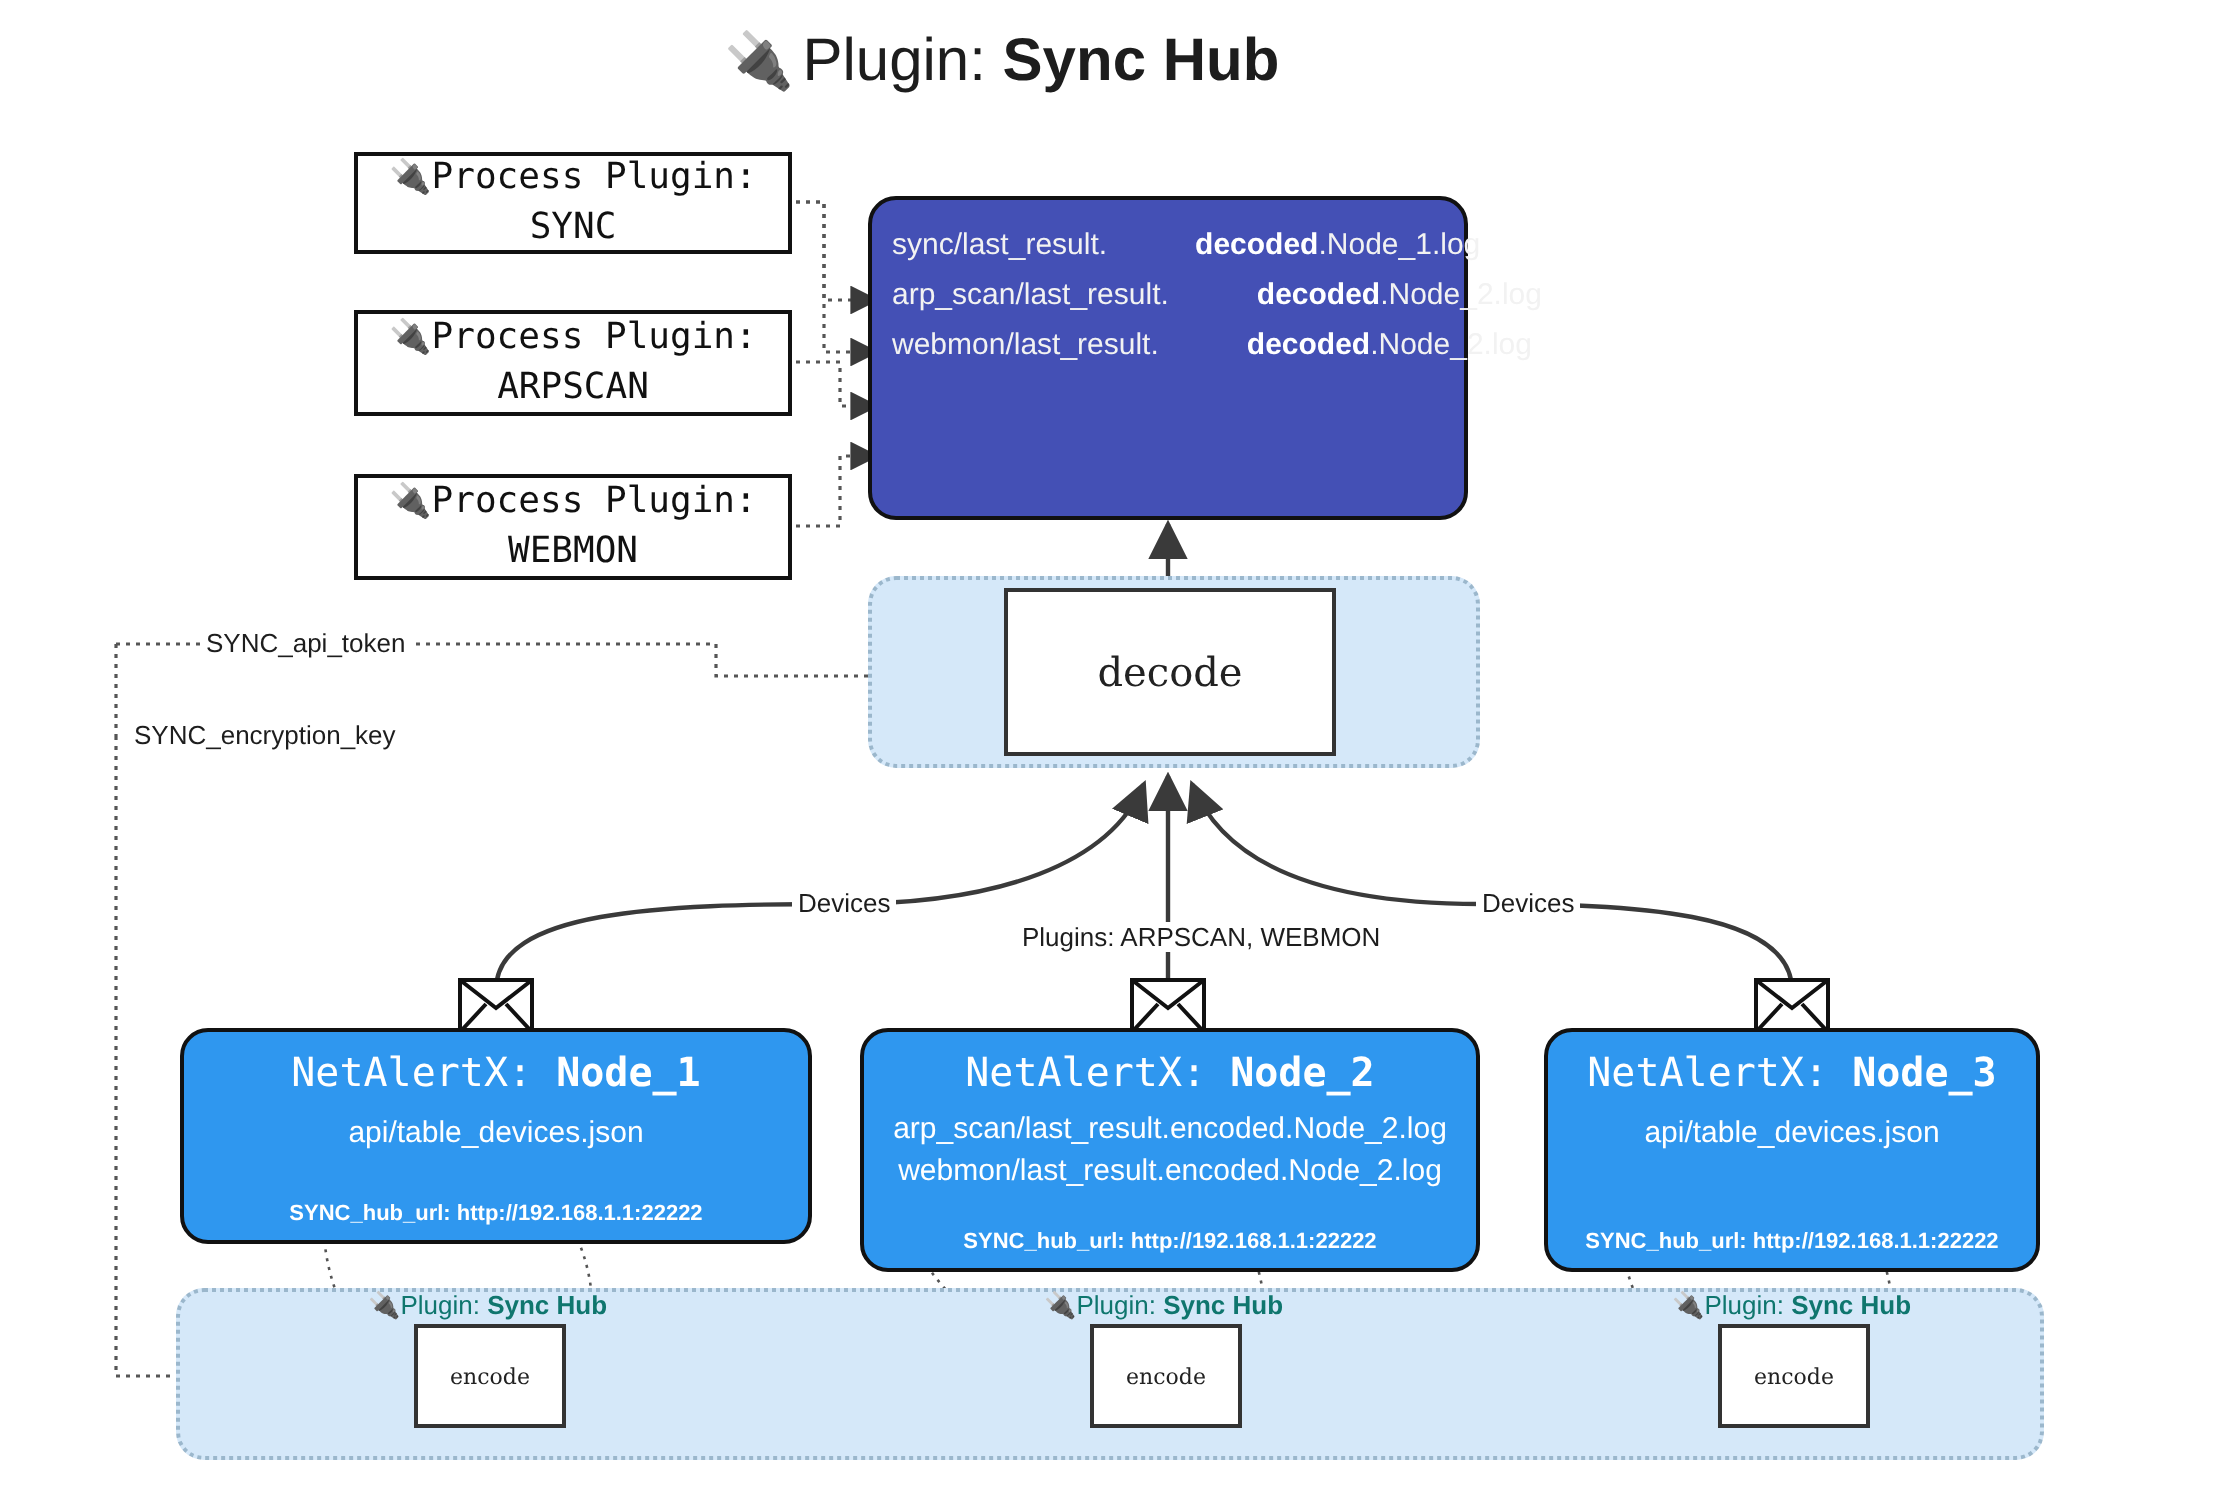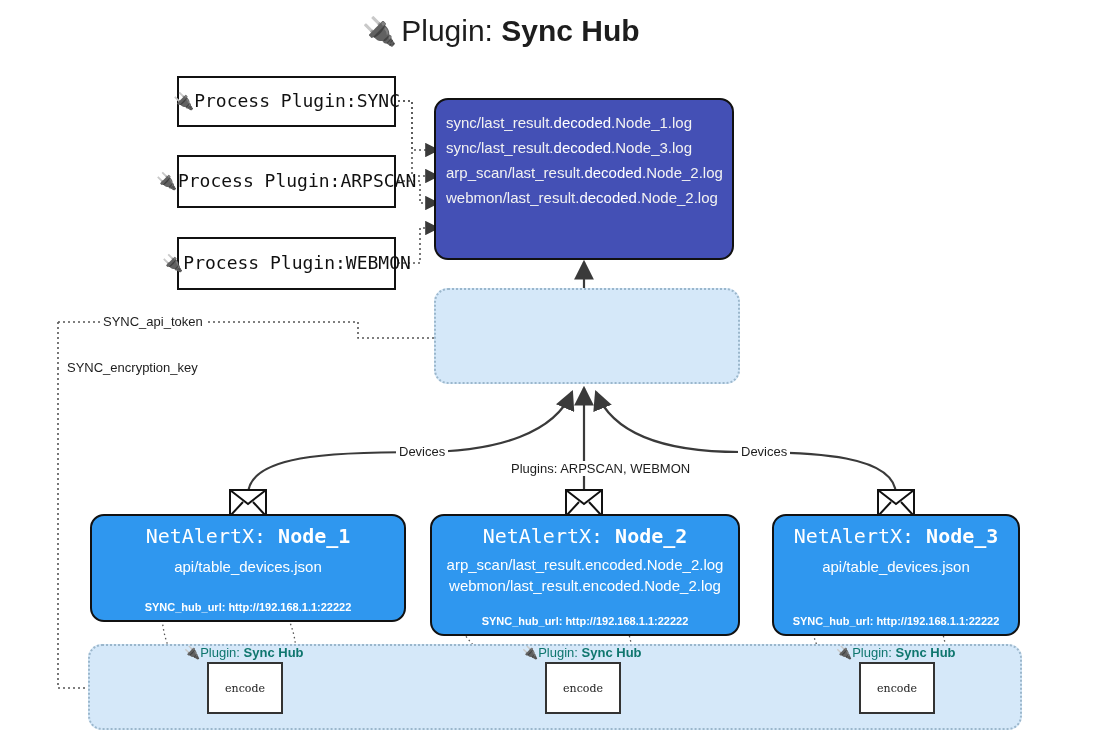--- a/index.html
+++ b/index.html
@@ -29,21 +29,21 @@
   #title .strong { font-weight: bold; }
 
   
   .procbox {
     border: 2px solid #111;
     background: #fff;
     font-family: "DejaVu Sans Mono", "Liberation Mono", monospace;
     font-size: 18px;
     color: #111;
     display: flex;
-    flex-direction: row;
+    flex-direction: column;
     align-items: center;
     justify-content: center;
     line-height: 1.35;
     text-align: center;
   }
   .procbox .l1 { white-space: nowrap; }
   .procbox .l1 .plug { font-family: "DejaVu Sans", sans-serif; font-size: 17px; }
   .procbox .l2 { white-space: nowrap; }
 
   
@@ -66,21 +66,21 @@
     margin-bottom: 6px;
   }
   #hub .hub-title b { font-weight: bold; }
   #hub .logline {
     font-size: 15px;
     color: #f2f2f2;
     padding-left: 10px;
     line-height: 25px;
     white-space: nowrap;
   }
-  #hub .logline b { color: #ffffff; font-weight: normal; }
+  #hub .logline b { color: #ffffff; font-weight: bold; margin-left: 44px; }
 
   
   .bluebox {
     background: #d5e8f9;
     border: 2px dotted #9bb7cc;
     border-radius: 14px;
   }
 
   .plainbox {
     background: #ffffff;
@@ -205,26 +205,26 @@
   </div>
 
   <div class="node procbox" style="left:177px; top:237px; width:219px; height:53px;">
     <div class="l1"><span class="plug">🔌</span><span>Process Plugin:</span></div>
     <div class="l2">WEBMON</div>
   </div>
 
 
   <div class="node" id="hub" style="left:434px; top:98px; width:300px; height:162px;">
     <div class="logline"><span>sync/last_result.</span><b>decoded</b><span>.Node_1.log</span></div>
-    <div class="logline"><span>sync/last_result.</span><b>decoded</b><span>.Node_3.log</span></div>
     <div class="logline"><span>arp_scan/last_result.</span><b>decoded</b><span>.Node_2.log</span></div>
     <div class="logline"><span>webmon/last_result.</span><b>decoded</b><span>.Node_2.log</span></div>
   </div>
 
   <div class="node bluebox" style="left:434px; top:288px; width:306px; height:96px;"></div>
+  <div class="node plainbox" id="decode" style="left:502px; top:294px; width:166px; height:84px;">decode</div>
 
   <div class="node edgelabel" style="left:100px; top:314px;">SYNC_api_token</div>
   <div class="node edgelabel" style="left:64px; top:360px;">SYNC_encryption_key</div>
 
   <div class="node edgelabel" style="left:396px; top:444px;">Devices</div>
   <div class="node edgelabel" style="left:738px; top:444px;">Devices</div>
   <div class="node edgelabel" style="left:508px; top:461px;">Plugins: ARPSCAN, WEBMON</div>
 
   <div class="node" style="left:229px; top:489px;">
     <svg class="envelope" viewBox="0 0 38 28">

